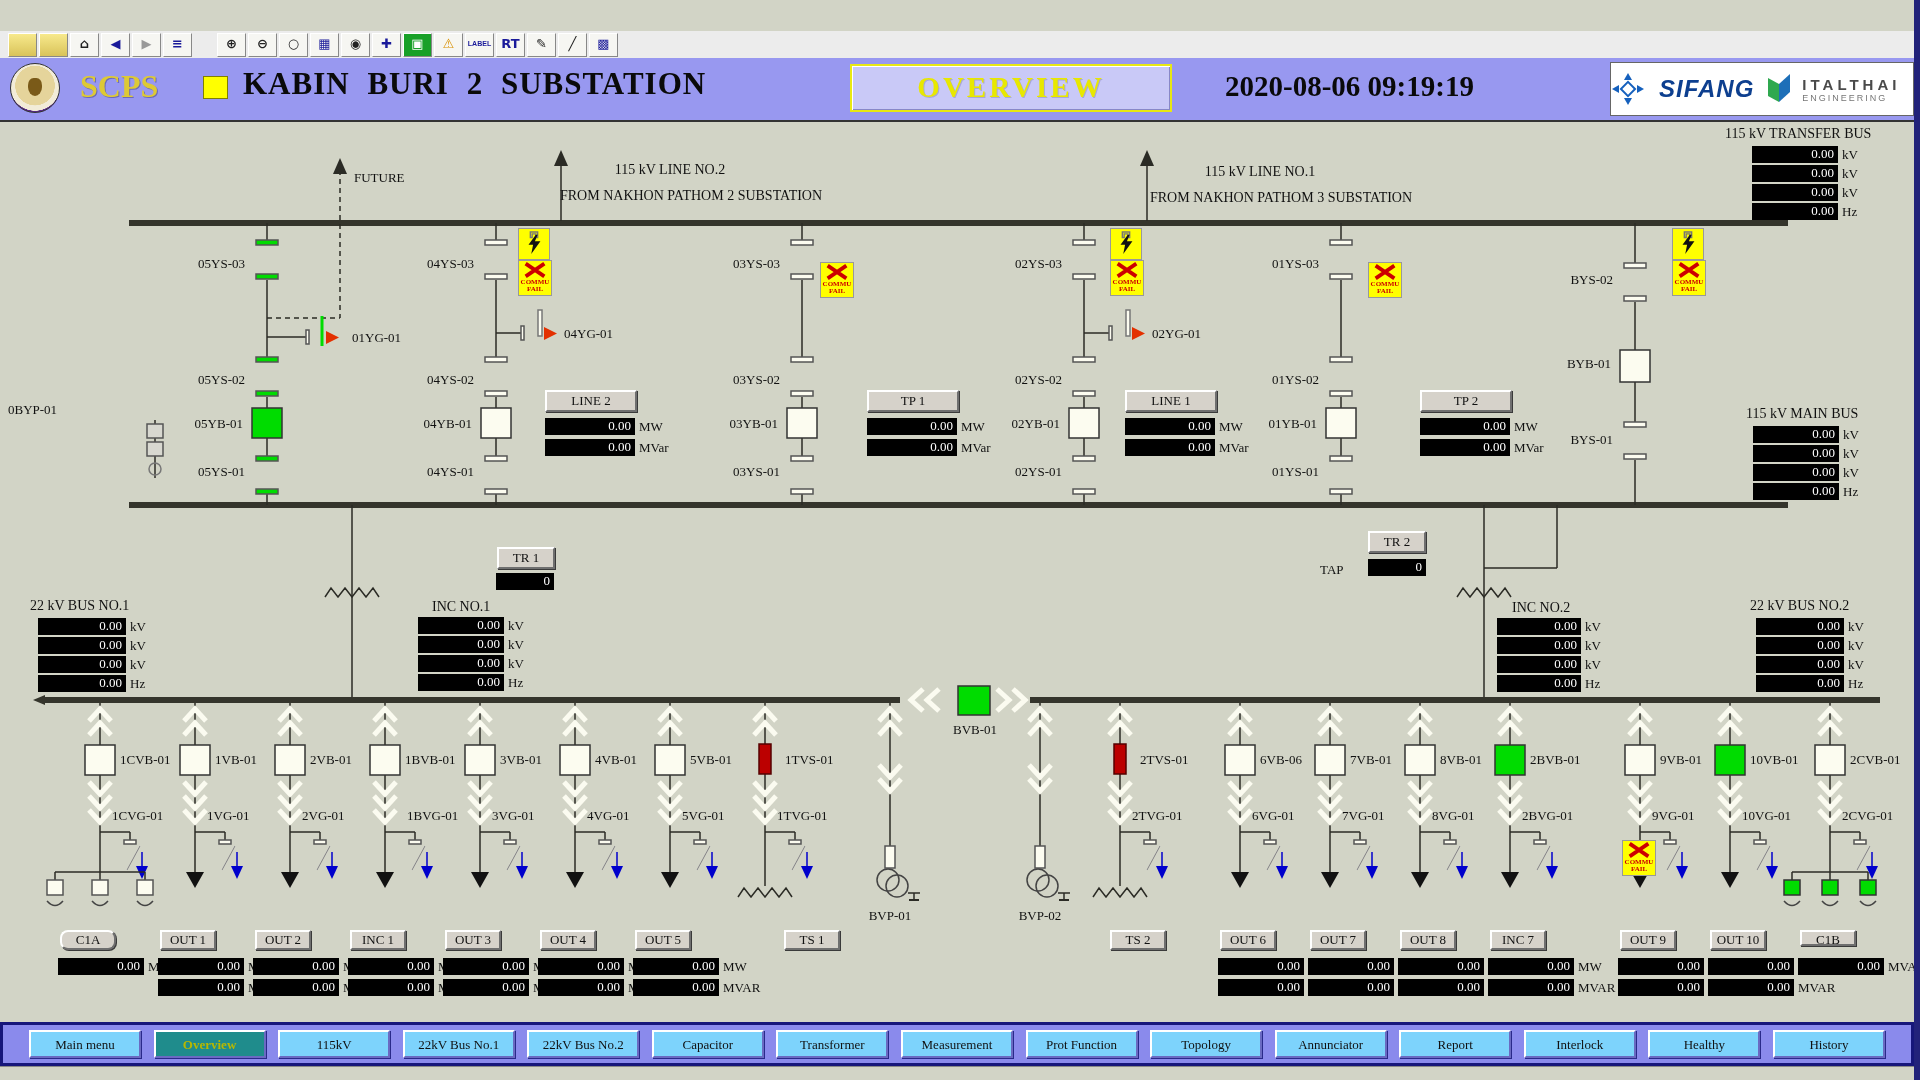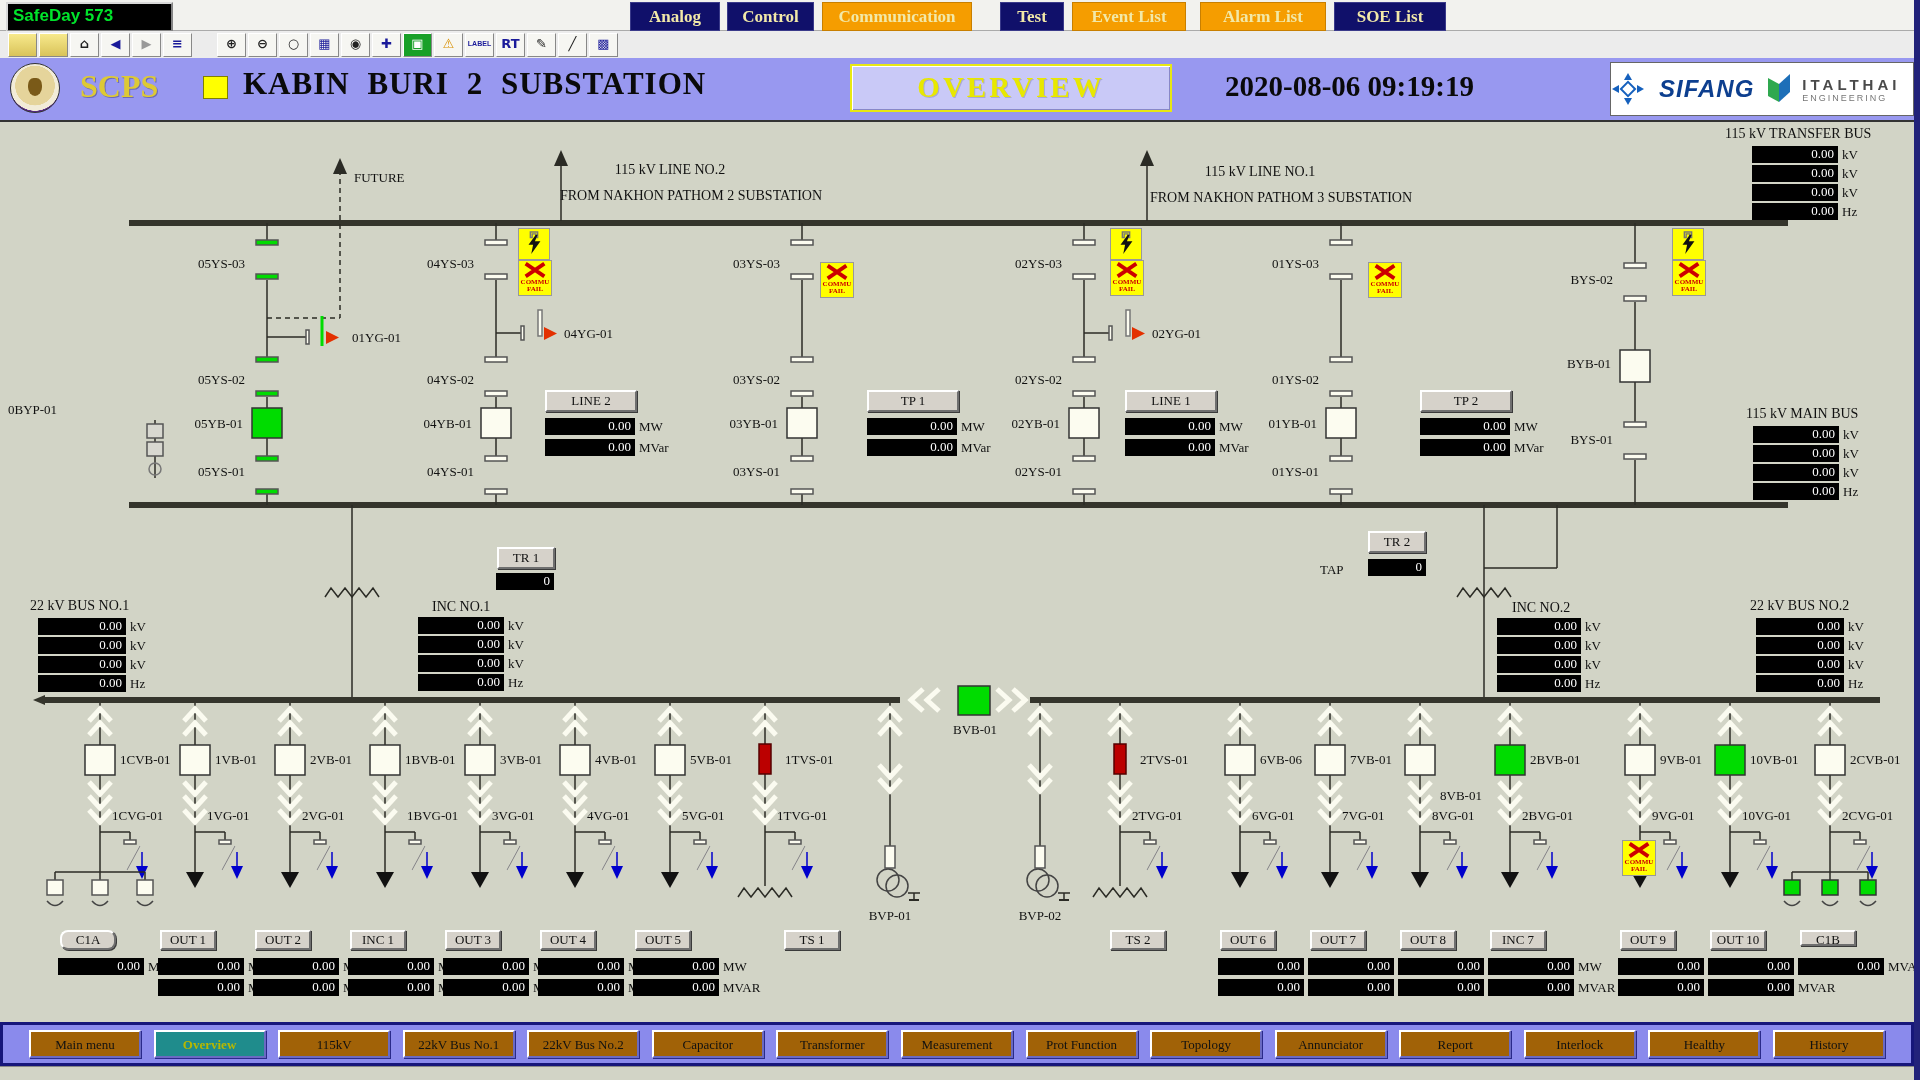--- a/index.html
+++ b/index.html
@@ -60,21 +60,21 @@
     box-sizing:border-box;cursor:pointer;}
   .commu{position:absolute;width:32px;height:34px;background:#ffff00;border:1px solid #999;
     font:bold 7px "Liberation Serif",serif;color:#cc0000;text-align:center;line-height:7px;z-index:3;}
   .commu svg{display:block;width:26px;height:17px;margin:1px auto 0;}
   .bolt{position:absolute;width:30px;height:30px;background:#ffff00;border:1px solid #999;z-index:3;}
   .bolt svg{display:block;width:22px;height:24px;margin:2px auto 0;}
   
   #bnav{position:absolute;left:0;top:1022px;width:1914px;height:44px;background:#8a8aec;
     border:3px solid #16167a;box-sizing:border-box;display:flex;align-items:center;justify-content:space-between;
     padding:0 26px;}
-  .nbtn{width:112px;height:28px;background:#a16207;border:2px solid;border-color:#fff #6a6ac2 #6a6ac2 #fff;
+  .nbtn{width:112px;height:28px;background:#7dd3fc;border:2px solid;border-color:#fff #6a6ac2 #6a6ac2 #fff;
     box-shadow:1px 1px 0 #2a2a8a;text-align:center;font:13px "Liberation Serif",serif;color:#111;
     line-height:25px;box-sizing:border-box;cursor:pointer;}
   .nbtn.active{background:#1f8c8c;color:#b8b800;font-weight:bold;}
   #bstrip{position:absolute;left:0;top:1066px;width:1914px;height:14px;background:#d2d4c6;border-top:1px solid #888;}
 </style>
 </head>
 <body>
 
 <div id="screen">
 
@@ -653,21 +653,21 @@
       <div class="lbl" style="left: 690px; top: 752px;">5VB-01</div>
       <div class="lbl" style="left: 682px; top: 808px;">5VG-01</div>
       <div class="lbl" style="left: 785px; top: 752px;">1TVS-01</div>
       <div class="lbl" style="left: 777px; top: 808px;">1TVG-01</div>
       <div class="lbl" style="left: 1140px; top: 752px;">2TVS-01</div>
       <div class="lbl" style="left: 1132px; top: 808px;">2TVG-01</div>
       <div class="lbl" style="left: 1260px; top: 752px;">6VB-06</div>
       <div class="lbl" style="left: 1252px; top: 808px;">6VG-01</div>
       <div class="lbl" style="left: 1350px; top: 752px;">7VB-01</div>
       <div class="lbl" style="left: 1342px; top: 808px;">7VG-01</div>
-      <div class="lbl" style="left: 1440px; top: 788px;">8VB-01</div>
+      <div class="lbl" style="left: 1440px; top: 752px;">8VB-01</div>
       <div class="lbl" style="left: 1432px; top: 808px;">8VG-01</div>
       <div class="lbl" style="left: 1530px; top: 752px;">2BVB-01</div>
       <div class="lbl" style="left: 1522px; top: 808px;">2BVG-01</div>
       <div class="lbl" style="left: 1660px; top: 752px;">9VB-01</div>
       <div class="lbl" style="left: 1652px; top: 808px;">9VG-01</div>
       <div class="lbl" style="left: 1750px; top: 752px;">10VB-01</div>
       <div class="lbl" style="left: 1742px; top: 808px;">10VG-01</div>
       <div class="lbl" style="left: 1850px; top: 752px;">2CVB-01</div>
       <div class="lbl" style="left: 1842px; top: 808px;">2CVG-01</div>
       <div class="commu" style="left: 1622px; top: 840px;"><svg viewBox="0 0 30 20">
@@ -736,30 +736,20 @@
       <div class="btn3d" style="left: 1710px; top: 930px; width: 56px; height: 20px; line-height: 16px;">OUT 10</div>
       <div class="vbox" style="left: 1708px; top: 958px; width: 86px;"><span>0.00</span></div>
       <div class="unit" style="left: 1798px; top: 959px;">MW</div>
       <div class="vbox" style="left: 1708px; top: 979px; width: 86px;"><span>0.00</span></div>
       <div class="unit" style="left: 1798px; top: 980px;">MVAR</div>
       <div class="btn3d" style="left: 1800px; top: 930px; width: 56px; height: 16px; line-height: 16px;">C1B</div>
       <div class="vbox" style="left: 1798px; top: 958px; width: 86px;"><span>0.00</span></div>
       <div class="unit" style="left: 1888px; top: 959px;">MVAR</div>
     </div>
 
-  <div id="topbar">
-    <div id="safeday">SafeDay 573</div>
-    <div class="tbtn navy" style="left:630px;width:88px">Analog</div>
-    <div class="tbtn navy" style="left:727px;width:85px">Control</div>
-    <div class="tbtn orange" style="left:822px;width:148px">Communication</div>
-    <div class="tbtn navy" style="left:1000px;width:62px">Test</div>
-    <div class="tbtn orange" style="left:1072px;width:112px">Event List</div>
-    <div class="tbtn orange" style="left:1200px;width:124px">Alarm List</div>
-    <div class="tbtn navy" style="left:1334px;width:110px">SOE List</div>
-  </div>
 
   <div id="toolbar"><span class="ticon folder" style="margin-left: 8px;"></span><span class="ticon folder"></span><span class="ticon ">⌂</span><span class="ticon blue">◀</span><span class="ticon gray">▶</span><span class="ticon blue">≡</span><span class="ticon " style="margin-left: 24px;">⊕</span><span class="ticon ">⊖</span><span class="ticon ">○</span><span class="ticon blue">▦</span><span class="ticon ">◉</span><span class="ticon blue">✚</span><span class="ticon green">▣</span><span class="ticon warn">⚠</span><span class="ticon tiny">LABEL</span><span class="ticon blue">RT</span><span class="ticon ">✎</span><span class="ticon ">╱</span><span class="ticon blue">▩</span></div>
 
   <div id="header">
     <div id="emblem"></div>
     <div id="scps">SCPS</div>
     <div id="ysq"></div>
     <div id="title">KABIN BURI 2 SUBSTATION</div>
     <div id="ovbtn">OVERVIEW</div>
     <div id="dtime">2020-08-06 09:19:19</div>

